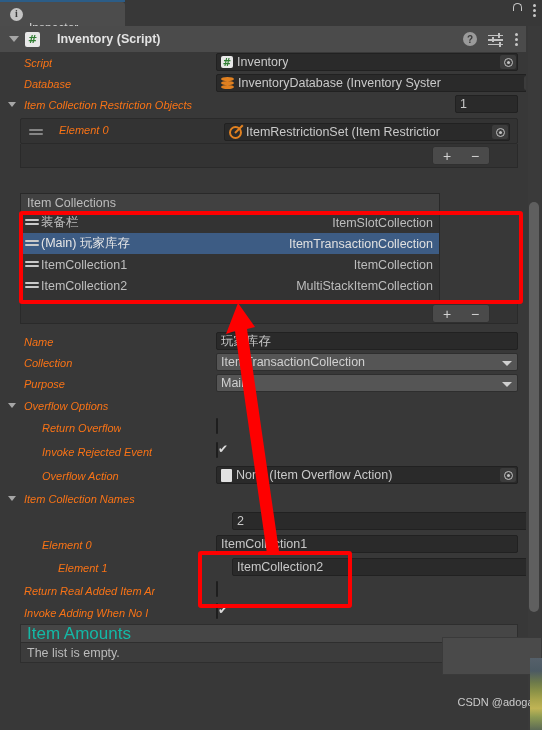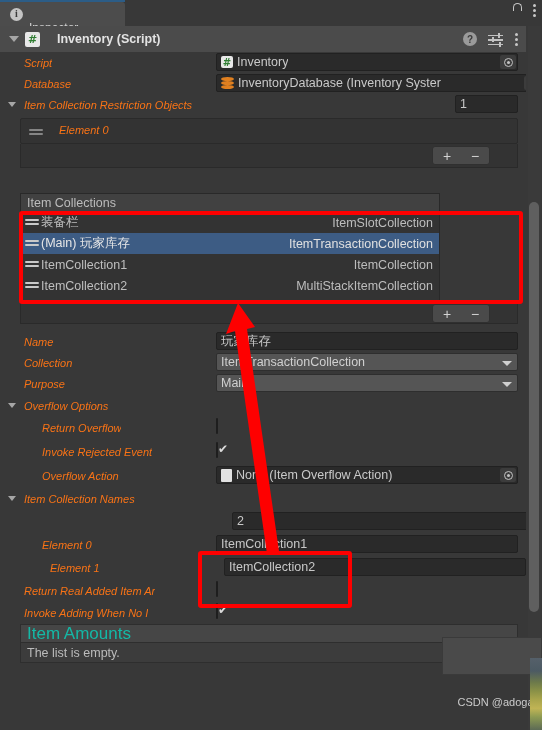--- a/index.html
+++ b/index.html
@@ -331,20 +331,27 @@
         <span class="textfield" style="width:63px;">1</span>
       </span>
     </div>
 
     <div style="position:absolute;left:20px;top:66px;width:498px;height:26px;background:#333333;border:1px solid #2a2a2a;border-radius:2px;">
       <span class="grip" style="position:absolute;left:8px;top:9px;opacity:0.55;">
           <i class="g1"></i>
           <i class="g2"></i>
         </span>
       <span class="label" style="position:absolute;left:38px;top:5px;">Element 0</span>
+      <span class="objfield" style="position:absolute;left:203px;top:4px;width:286px;">
+        <span class="icon-ban"></span>
+        <span class="txt" style="max-width:240px;">ItemRestrictionSet (Item Restrictior</span>
+        <span class="objsel">
+            <span class="ring"></span>
+          </span>
+      </span>
     </div>
 
     <div style="position:absolute;left:20px;top:92px;width:498px;height:24px;background:#333333;border:1px solid #2a2a2a;border-top:none;"></div>
     <div class="pm-group" style="left:432px;top:94px;">
       <span class="pm-btn">+</span>
       <span class="pm-btn">−</span>
     </div>
 
     <div class="listbox" style="left:20px;top:141px;width:420px;height:108px;">
       <div class="list-header">Item Collections</div>
@@ -467,21 +474,21 @@
       </span>
     </div>
 
     <div class="row" style="position:absolute;left:0;top:482px;width:526px;">
       <span class="label indent2">Element 0</span>
       <span class="field-col" style="left:216px;width:302px;">
         <span class="textfield" style="width:302px;">ItemCollection1</span>
       </span>
     </div>
 
-    <div class="row" style="position:absolute;left:8px;top:505px;width:526px;">
+    <div class="row" style="position:absolute;left:16px;top:505px;width:526px;">
       <span class="label indent2">Element 1</span>
       <span class="field-col" style="left:216px;width:302px;">
         <span class="textfield" style="width:302px;">ItemCollection2</span>
       </span>
     </div>
 
     <div class="row" style="position:absolute;left:0;top:528px;width:526px;">
       <span class="label indent1" style="max-width:192px;">Return Real Added Item Ar</span>
       <span class="field-col" style="left:216px;top:2px;">
         <span class="checkbox"></span>

